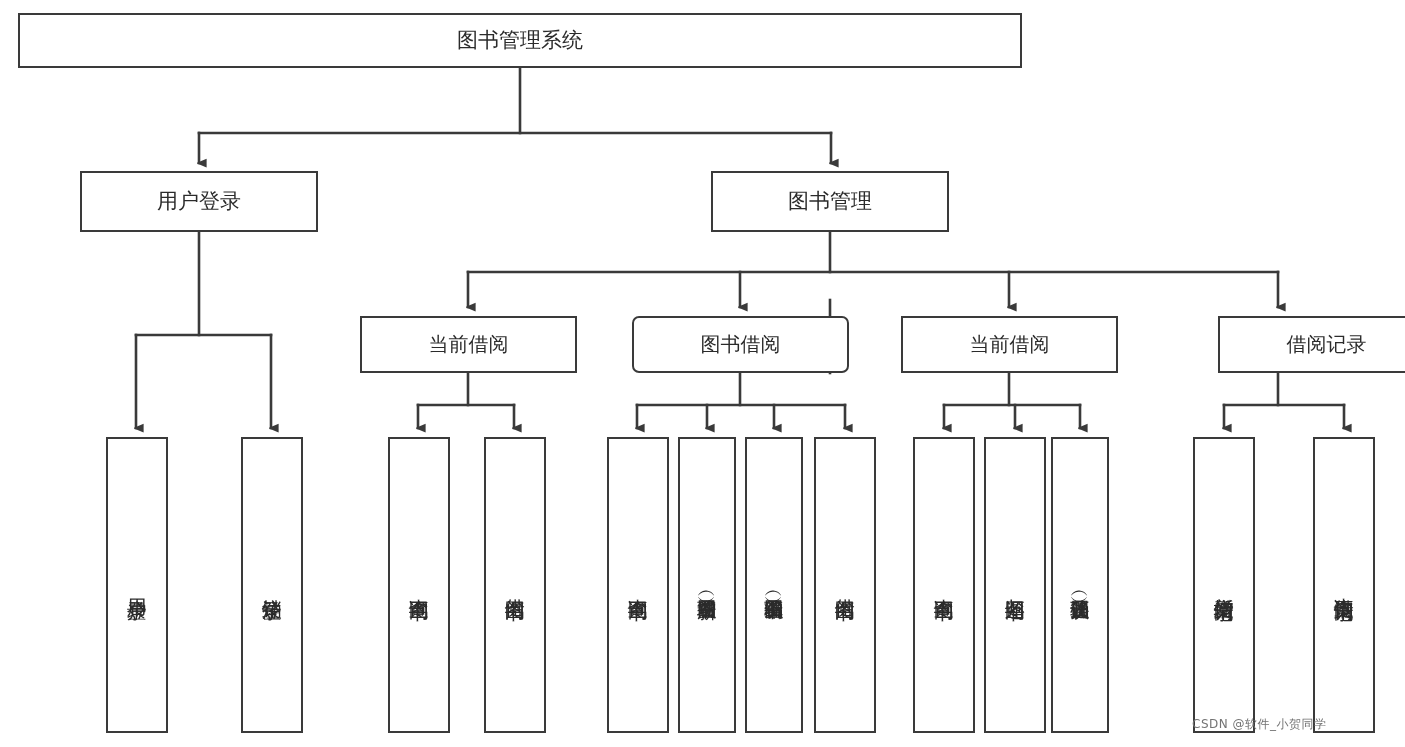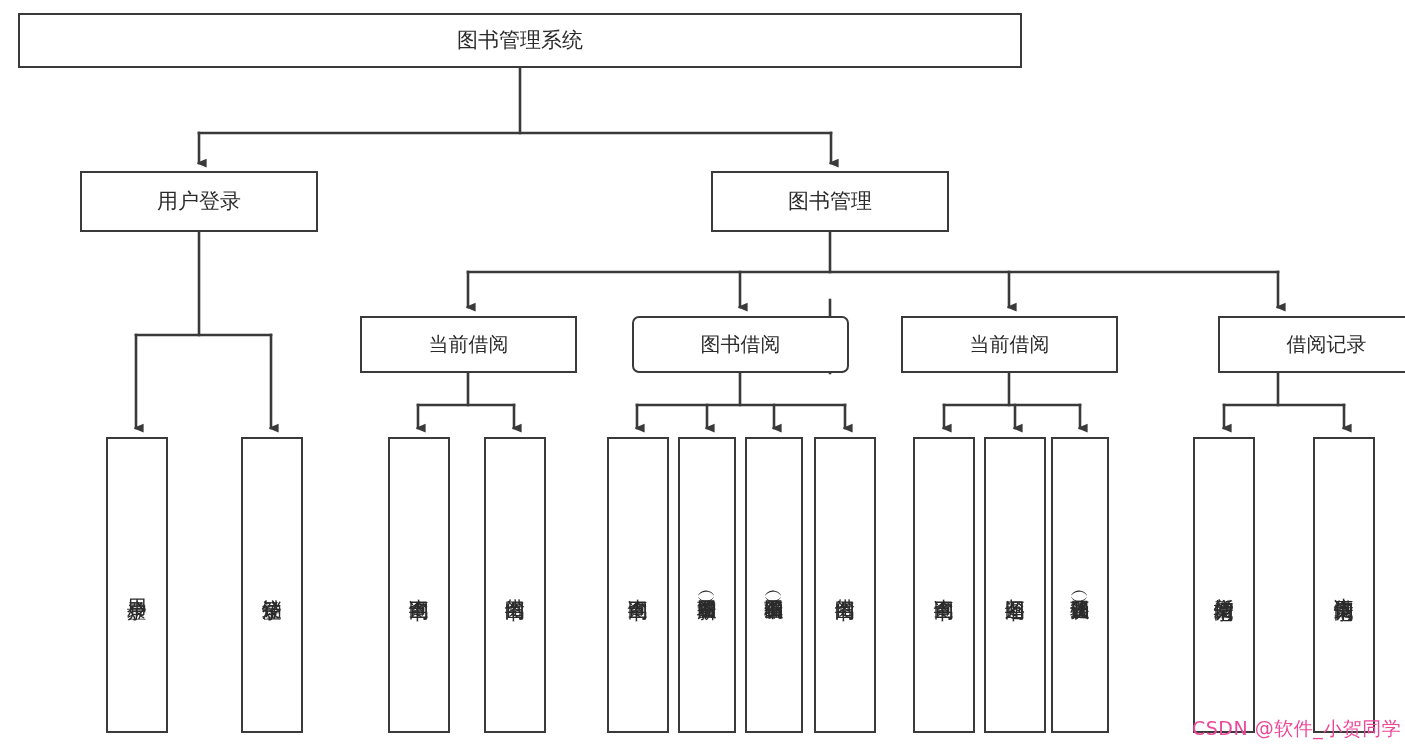--- a/index.html
+++ b/index.html
@@ -51,22 +51,22 @@
     text-orientation: upright;
     padding: 6px 0;
     letter-spacing: 1px;
   }
   .node.leaf.tall {
     font-size: 19px;
     letter-spacing: 0px;
   }
   .watermark {
     position: absolute;
-    color: #ec4899;
-    font-size: 19px;
+    color: #737373;
+    font-size: 12px;
     white-space: nowrap;
     letter-spacing: 0.5px;
   }
 </style>
 </head>
 <body>
 
 <div id="canvas">
 
   <svg id="wires" viewBox="0 0 1405 747" xmlns="http://www.w3.org/2000/svg">

